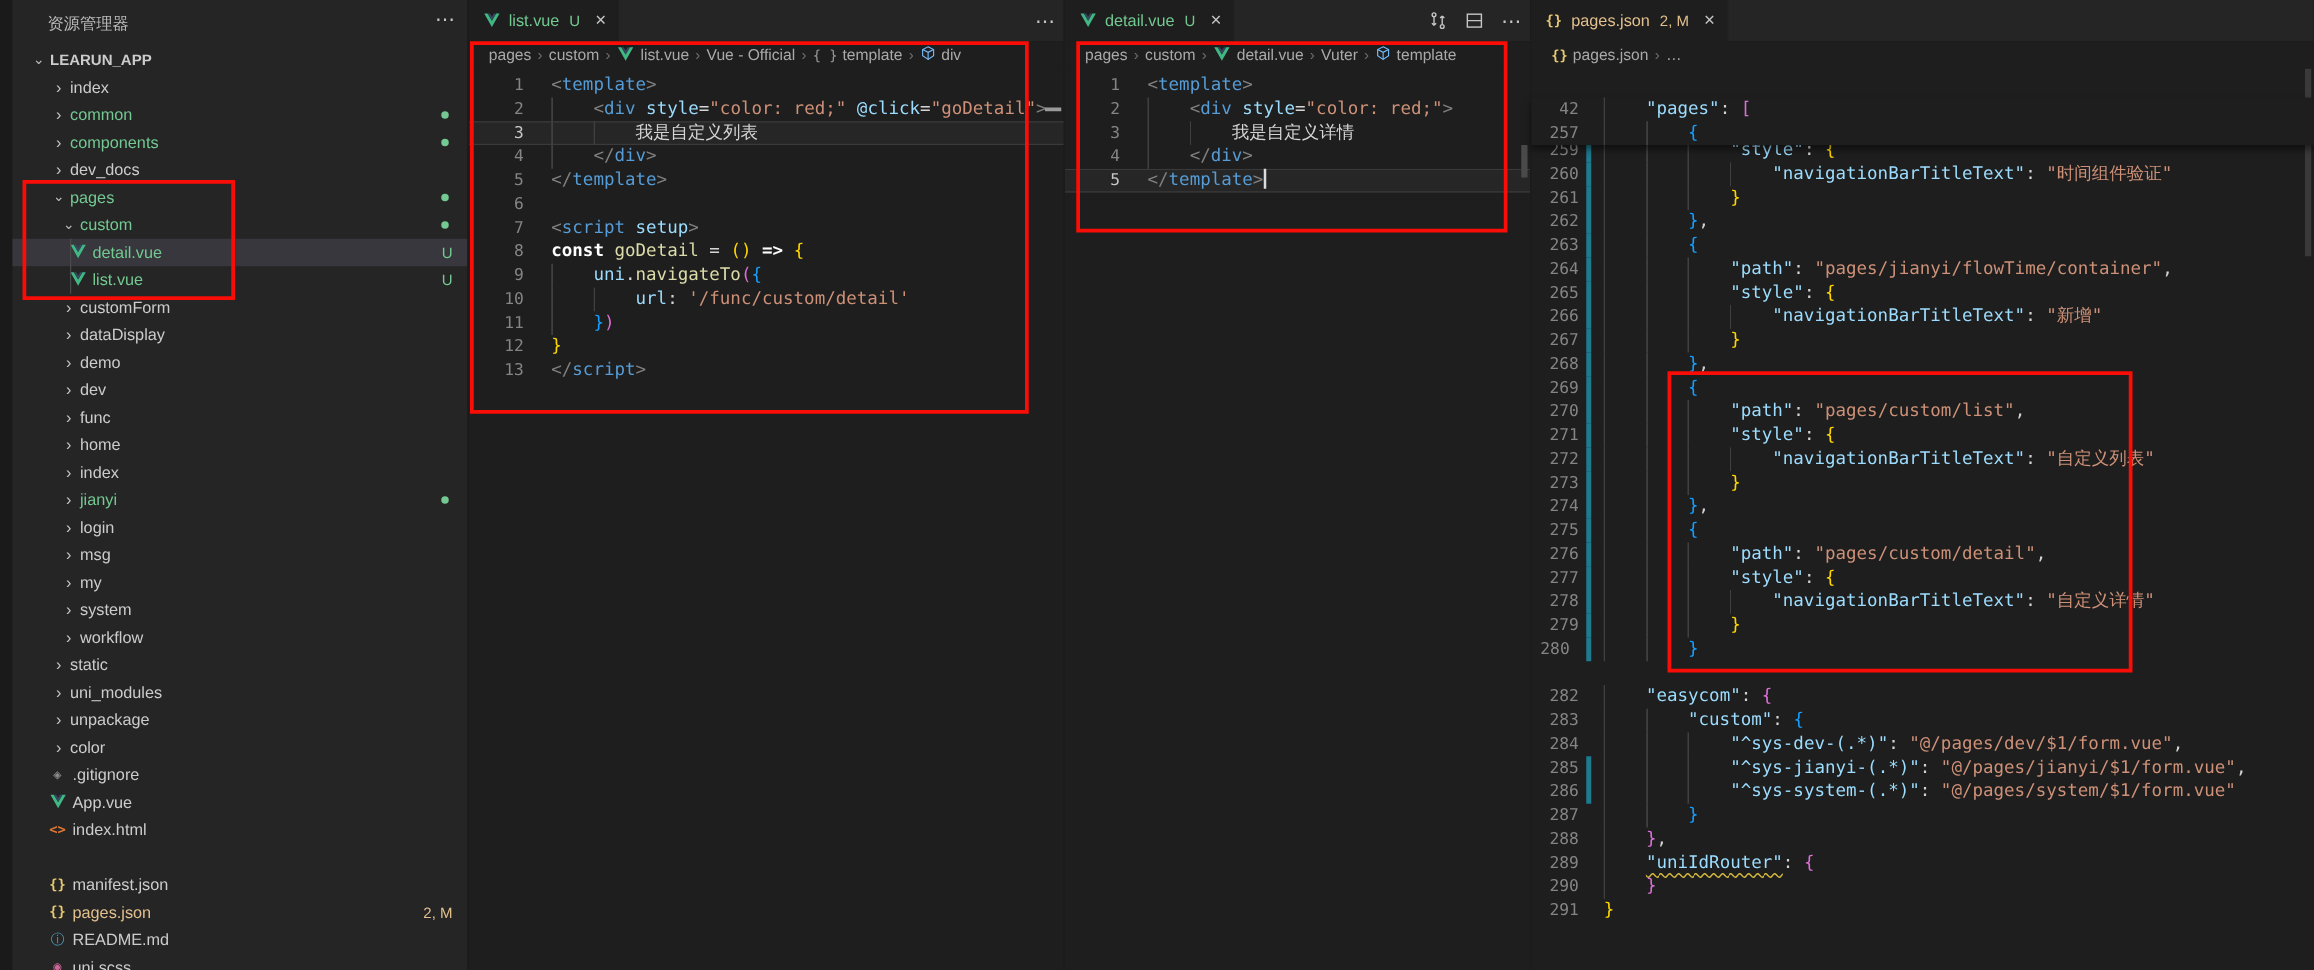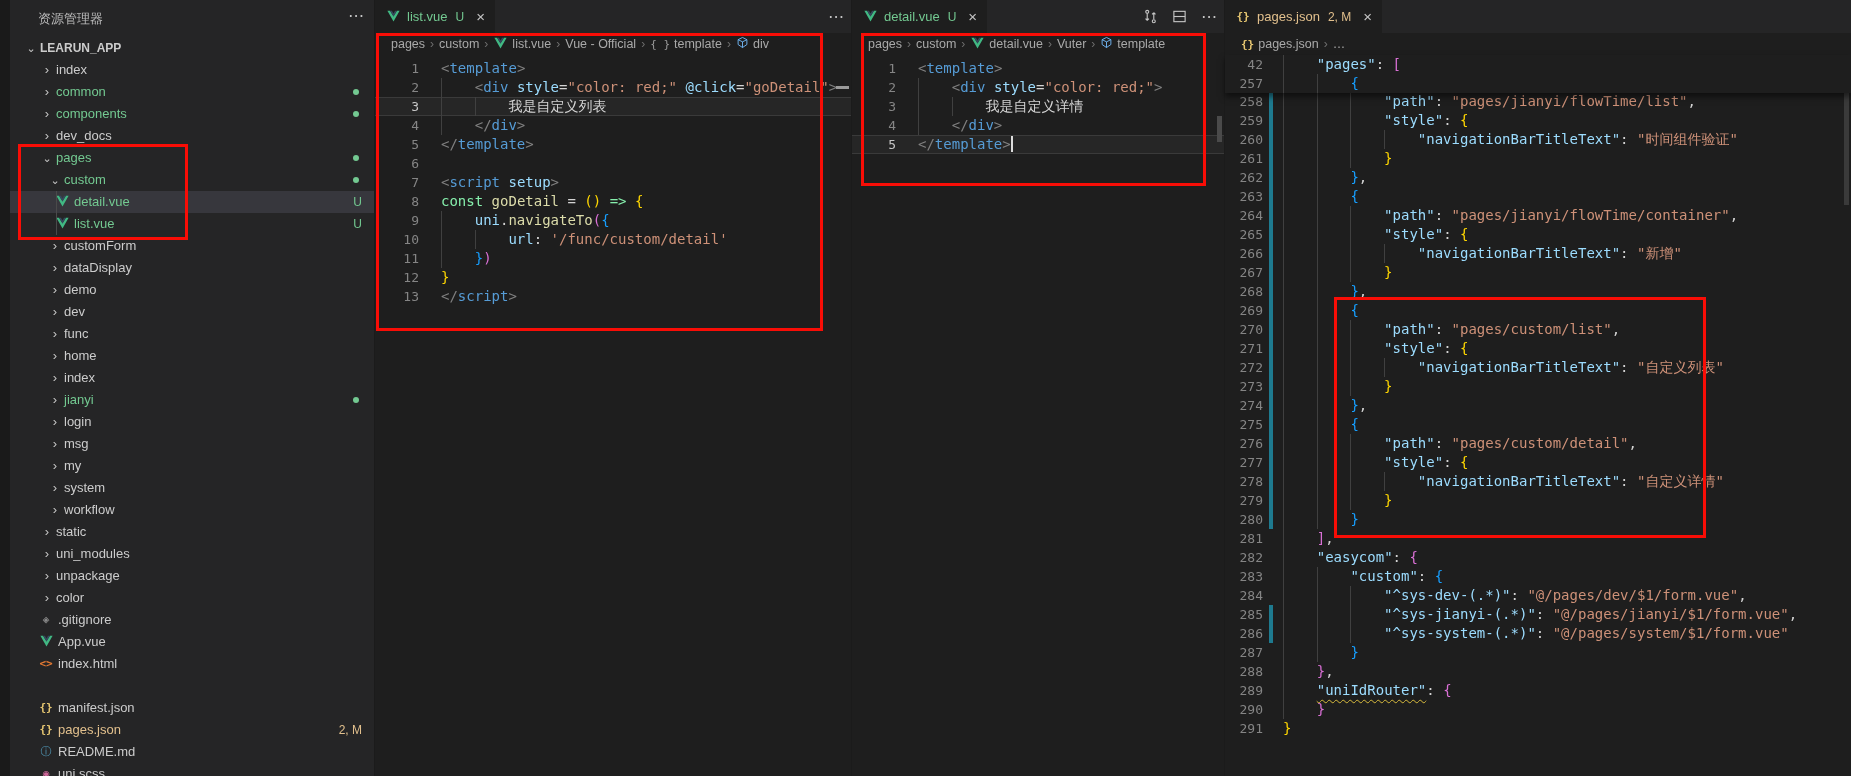--- a/index.html
+++ b/index.html
@@ -41,21 +41,21 @@
   .cline.cur{background:rgba(255,255,255,0.04);box-shadow:inset 0 1px 0 #3a3a3a,inset 0 -1px 0 #3a3a3a;}
   .lnum{position:absolute;top:0;text-align:right;color:#858585;font-size:13px;}
   .lnum.curn{color:#c6c6c6;}
   .ltext{position:absolute;top:0;}
   .gitbar{position:absolute;top:0;width:4px;height:19px;background:#1f8ba3;opacity:.85;}
   .sticky{position:absolute;left:0;top:0;width:100%;background:#1e1e1e;box-shadow:0 4px 6px rgba(0,0,0,.5);z-index:3;}
   .ind{display:inline-block;width:4ch;background:linear-gradient(to right,#404040 1px,transparent 1px);}
   .cursorbar{display:inline-block;width:2px;height:16px;background:#dcdcdc;vertical-align:-3px;}
   
   .tk-p{color:#808080;} .tk-tag{color:#569cd6;} .tk-attr{color:#9cdcfe;} .tk-str{color:#ce9178;}
-  .tk-kw{color:#86efac;} .tk-fn{color:#dcdcaa;} .tk-pl{color:#d4d4d4;} .tk-key{color:#9cdcfe;}
+  .tk-kw{color:#ffffff;font-weight:bold;} .tk-fn{color:#dcdcaa;} .tk-pl{color:#d4d4d4;} .tk-key{color:#9cdcfe;}
   .tk-b1{color:#ffd700;} .tk-b2{color:#da70d6;} .tk-b3{color:#179fff;}
   .tk-warnkey{color:#9cdcfe;text-decoration:underline wavy #d7ba3d;text-decoration-thickness:1px;text-underline-offset:4px;}
   
   .ic-braces{color:#e8c872;font-weight:bold;font-family:"DejaVu Sans Mono",monospace;}
   .ic-html{color:#e37933;font-weight:bold;font-family:"DejaVu Sans Mono",monospace;}
   .ic-js{color:#e8d44d;font-weight:bold;font-size:10px;}
   .ic-info{color:#519aba;} .ic-git{color:#8a8a8a;} .ic-sass{color:#cd6799;}
   .annot{position:absolute;border:3px solid #f90d06;pointer-events:none;z-index:9;}
   .mark{position:absolute;background:#9a9a9a;}
   .thumb{position:absolute;background:#424242;}
@@ -399,33 +399,32 @@
           <div class="cline" style="top: 265px;"><span class="lnum" style="left: 0px; width: 38px;">270</span><span class="gitbar" style="left: 44px;"></span><span class="ltext" style="left: 58px;"><span class="ind">    </span><span class="ind">    </span><span class="ind">    </span><span class="tk-key">"path"</span><span class="tk-pl">: </span><span class="tk-str">"pages/custom/list"</span><span class="tk-pl">,</span></span></div>
           <div class="cline" style="top: 284px;"><span class="lnum" style="left: 0px; width: 38px;">271</span><span class="gitbar" style="left: 44px;"></span><span class="ltext" style="left: 58px;"><span class="ind">    </span><span class="ind">    </span><span class="ind">    </span><span class="tk-key">"style"</span><span class="tk-pl">: </span><span class="tk-b1">{</span></span></div>
           <div class="cline" style="top: 303px;"><span class="lnum" style="left: 0px; width: 38px;">272</span><span class="gitbar" style="left: 44px;"></span><span class="ltext" style="left: 58px;"><span class="ind">    </span><span class="ind">    </span><span class="ind">    </span><span class="ind">    </span><span class="tk-key">"navigationBarTitleText"</span><span class="tk-pl">: </span><span class="tk-str">"自定义列表"</span></span></div>
           <div class="cline" style="top: 322px;"><span class="lnum" style="left: 0px; width: 38px;">273</span><span class="gitbar" style="left: 44px;"></span><span class="ltext" style="left: 58px;"><span class="ind">    </span><span class="ind">    </span><span class="ind">    </span><span class="tk-b1">}</span></span></div>
           <div class="cline" style="top: 341px;"><span class="lnum" style="left: 0px; width: 38px;">274</span><span class="gitbar" style="left: 44px;"></span><span class="ltext" style="left: 58px;"><span class="ind">    </span><span class="ind">    </span><span class="tk-b3">}</span><span class="tk-pl">,</span></span></div>
           <div class="cline" style="top: 360px;"><span class="lnum" style="left: 0px; width: 38px;">275</span><span class="gitbar" style="left: 44px;"></span><span class="ltext" style="left: 58px;"><span class="ind">    </span><span class="ind">    </span><span class="tk-b3">{</span></span></div>
           <div class="cline" style="top: 379px;"><span class="lnum" style="left: 0px; width: 38px;">276</span><span class="gitbar" style="left: 44px;"></span><span class="ltext" style="left: 58px;"><span class="ind">    </span><span class="ind">    </span><span class="ind">    </span><span class="tk-key">"path"</span><span class="tk-pl">: </span><span class="tk-str">"pages/custom/detail"</span><span class="tk-pl">,</span></span></div>
           <div class="cline" style="top: 398px;"><span class="lnum" style="left: 0px; width: 38px;">277</span><span class="gitbar" style="left: 44px;"></span><span class="ltext" style="left: 58px;"><span class="ind">    </span><span class="ind">    </span><span class="ind">    </span><span class="tk-key">"style"</span><span class="tk-pl">: </span><span class="tk-b1">{</span></span></div>
           <div class="cline" style="top: 417px;"><span class="lnum" style="left: 0px; width: 38px;">278</span><span class="gitbar" style="left: 44px;"></span><span class="ltext" style="left: 58px;"><span class="ind">    </span><span class="ind">    </span><span class="ind">    </span><span class="ind">    </span><span class="tk-key">"navigationBarTitleText"</span><span class="tk-pl">: </span><span class="tk-str">"自定义详情"</span></span></div>
           <div class="cline" style="top: 436px;"><span class="lnum" style="left: 0px; width: 38px;">279</span><span class="gitbar" style="left: 44px;"></span><span class="ltext" style="left: 58px;"><span class="ind">    </span><span class="ind">    </span><span class="ind">    </span><span class="tk-b1">}</span></span></div>
-          <div class="cline" style="top: 455px;"><span class="lnum" style="left: 0px; width: 38px;">280</span><span class="gitbar" style="left: 44px;"></span><span class="ltext" style="left: 58px;"><span class="ind">    </span><span class="ind">    </span><span class="tk-b3">}</span></span></div>
-          <div class="cline" style="top: 474px;"><span class="lnum" style="left: 0px; width: 38px;">281</span><span class="ltext" style="left: 58px;"><span class="ind">    </span><span class="tk-b2">]</span><span class="tk-pl">,</span></span></div>
+          <div class="cline" style="top: 455px;"><span class="lnum" style="left: 0px; width: 38px; text-align: center;">280</span><span class="gitbar" style="left: 44px;"></span><span class="ltext" style="left: 58px;"><span class="ind">    </span><span class="ind">    </span><span class="tk-b3">}</span></span></div>
           <div class="cline" style="top: 493px;"><span class="lnum" style="left: 0px; width: 38px;">282</span><span class="ltext" style="left: 58px;"><span class="ind">    </span><span class="tk-key">"easycom"</span><span class="tk-pl">: </span><span class="tk-b2">{</span></span></div>
           <div class="cline" style="top: 512px;"><span class="lnum" style="left: 0px; width: 38px;">283</span><span class="ltext" style="left: 58px;"><span class="ind">    </span><span class="ind">    </span><span class="tk-key">"custom"</span><span class="tk-pl">: </span><span class="tk-b3">{</span></span></div>
           <div class="cline" style="top: 531px;"><span class="lnum" style="left: 0px; width: 38px;">284</span><span class="ltext" style="left: 58px;"><span class="ind">    </span><span class="ind">    </span><span class="ind">    </span><span class="tk-key">"^sys-dev-(.*)"</span><span class="tk-pl">: </span><span class="tk-str">"@/pages/dev/$1/form.vue"</span><span class="tk-pl">,</span></span></div>
           <div class="cline" style="top: 550px;"><span class="lnum" style="left: 0px; width: 38px;">285</span><span class="gitbar" style="left: 44px;"></span><span class="ltext" style="left: 58px;"><span class="ind">    </span><span class="ind">    </span><span class="ind">    </span><span class="tk-key">"^sys-jianyi-(.*)"</span><span class="tk-pl">: </span><span class="tk-str">"@/pages/jianyi/$1/form.vue"</span><span class="tk-pl">,</span></span></div>
           <div class="cline" style="top: 569px;"><span class="lnum" style="left: 0px; width: 38px;">286</span><span class="gitbar" style="left: 44px;"></span><span class="ltext" style="left: 58px;"><span class="ind">    </span><span class="ind">    </span><span class="ind">    </span><span class="tk-key">"^sys-system-(.*)"</span><span class="tk-pl">: </span><span class="tk-str">"@/pages/system/$1/form.vue"</span></span></div>
           <div class="cline" style="top: 588px;"><span class="lnum" style="left: 0px; width: 38px;">287</span><span class="ltext" style="left: 58px;"><span class="ind">    </span><span class="ind">    </span><span class="tk-b3">}</span></span></div>
           <div class="cline" style="top: 607px;"><span class="lnum" style="left: 0px; width: 38px;">288</span><span class="ltext" style="left: 58px;"><span class="ind">    </span><span class="tk-b2">}</span><span class="tk-pl">,</span></span></div>
           <div class="cline" style="top: 626px;"><span class="lnum" style="left: 0px; width: 38px;">289</span><span class="ltext" style="left: 58px;"><span class="ind">    </span><span class="tk-warnkey">"uniIdRouter"</span><span class="tk-pl">: </span><span class="tk-b2">{</span></span></div>
           <div class="cline" style="top: 645px;"><span class="lnum" style="left: 0px; width: 38px;">290</span><span class="ltext" style="left: 58px;"><span class="ind">    </span><span class="tk-b2">}</span></span></div>
           <div class="cline" style="top: 664px;"><span class="lnum" style="left: 0px; width: 38px;">291</span><span class="ltext" style="left: 58px;"><span class="tk-b1">}</span></span></div>
-          <div class="sticky" style="height: 38px;">
+          <div class="sticky" style="height: 38px; margin-top: 23px;">
             <div class="cline" style="top: 0px;"><span class="lnum" style="left: 0px; width: 38px;">42</span><span class="ltext" style="left: 58px;"><span class="ind">    </span><span class="tk-key">"pages"</span><span class="tk-pl">: </span><span class="tk-b2">[</span></span></div>
             <div class="cline" style="top: 19px;"><span class="lnum" style="left: 0px; width: 38px;">257</span><span class="ltext" style="left: 58px;"><span class="ind">    </span><span class="ind">    </span><span class="tk-b3">{</span></span></div>
           </div>
         </div>
       </div>
     </div>
   <div id="overlays">
       <div class="annot" style="left: 18px; top: 144px; width: 164px; height: 90px; border-color: rgb(249, 13, 6);"></div>
       <div class="annot" style="left: 376px; top: 33px; width: 441px; height: 292px; border-color: rgb(249, 13, 6);"></div>
       <div class="annot" style="left: 861px; top: 33px; width: 339px; height: 147px; border-color: rgb(249, 13, 6);"></div>

